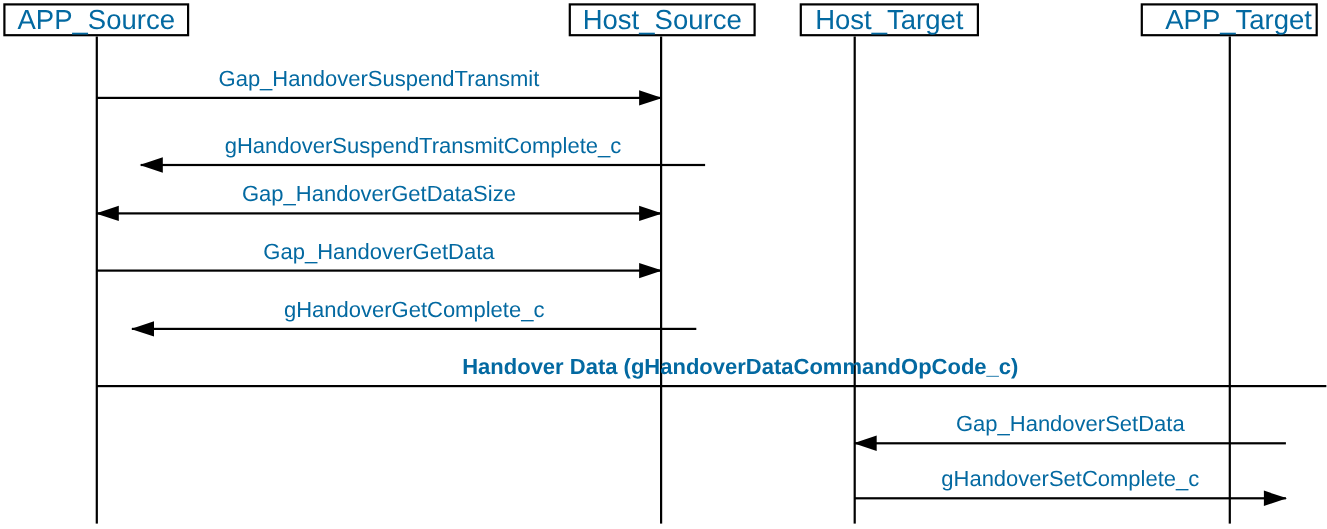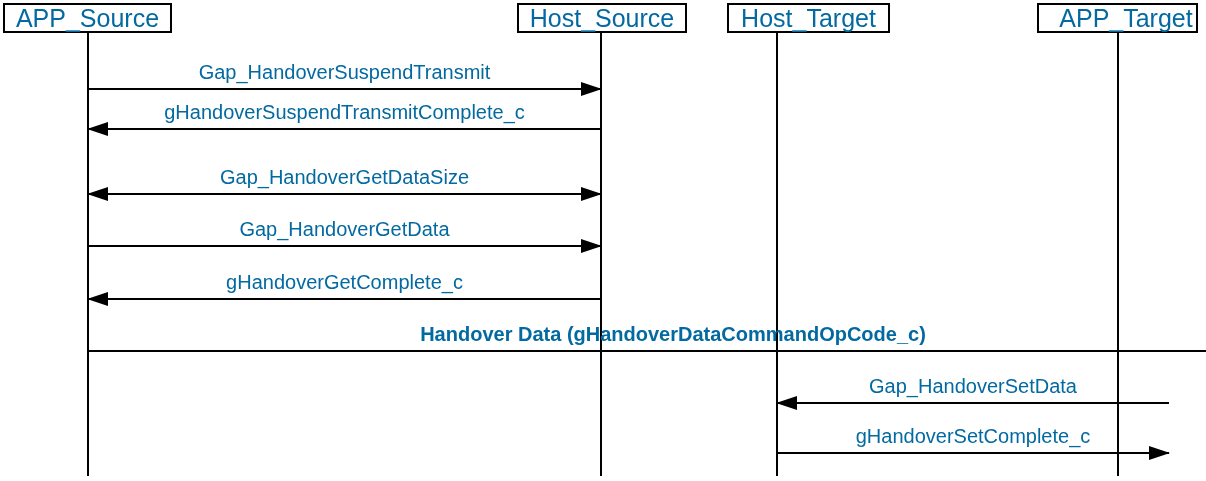--- a/index.html
+++ b/index.html
@@ -77,24 +77,24 @@
   .p-host-target { left: 696px;  width: 163px; margin-left: 31px; }
   .p-app-target  { left: 1037px; width: 161px; padding-left: 17px; }
   .l-app-source  { left: 87px;   }
   .l-host-source { left: 600px;  }
   .l-host-target { left: 776px;  }
   .l-app-target  { left: 1117px; }
   .m-src-host  { left: 88px;  width: 513px; }
   .m-src-tgt   { left: 88px;  width: 1170px; font-weight: bold; }
   .m-host-tgt  { left: 777px; width: 392px; }
   .m1 { top: 54px;  }
-  .m2 { top: 94px; }
+  .m2 { top: 115px; margin-left: 40px; }
   .m3 { top: 159px; }
   .m4 { top: 211px; }
-  .m5 { top: 264px; }
+  .m5 { top: 264px; margin-left: 32px; }
   .m6 { top: 316px; }
   .m7 { top: 368px; }
   .m8 { top: 418px; }
 </style>
 </head>
 <body>
 
 <div class="diagram">
 
   <div class="participant p-app-source">

